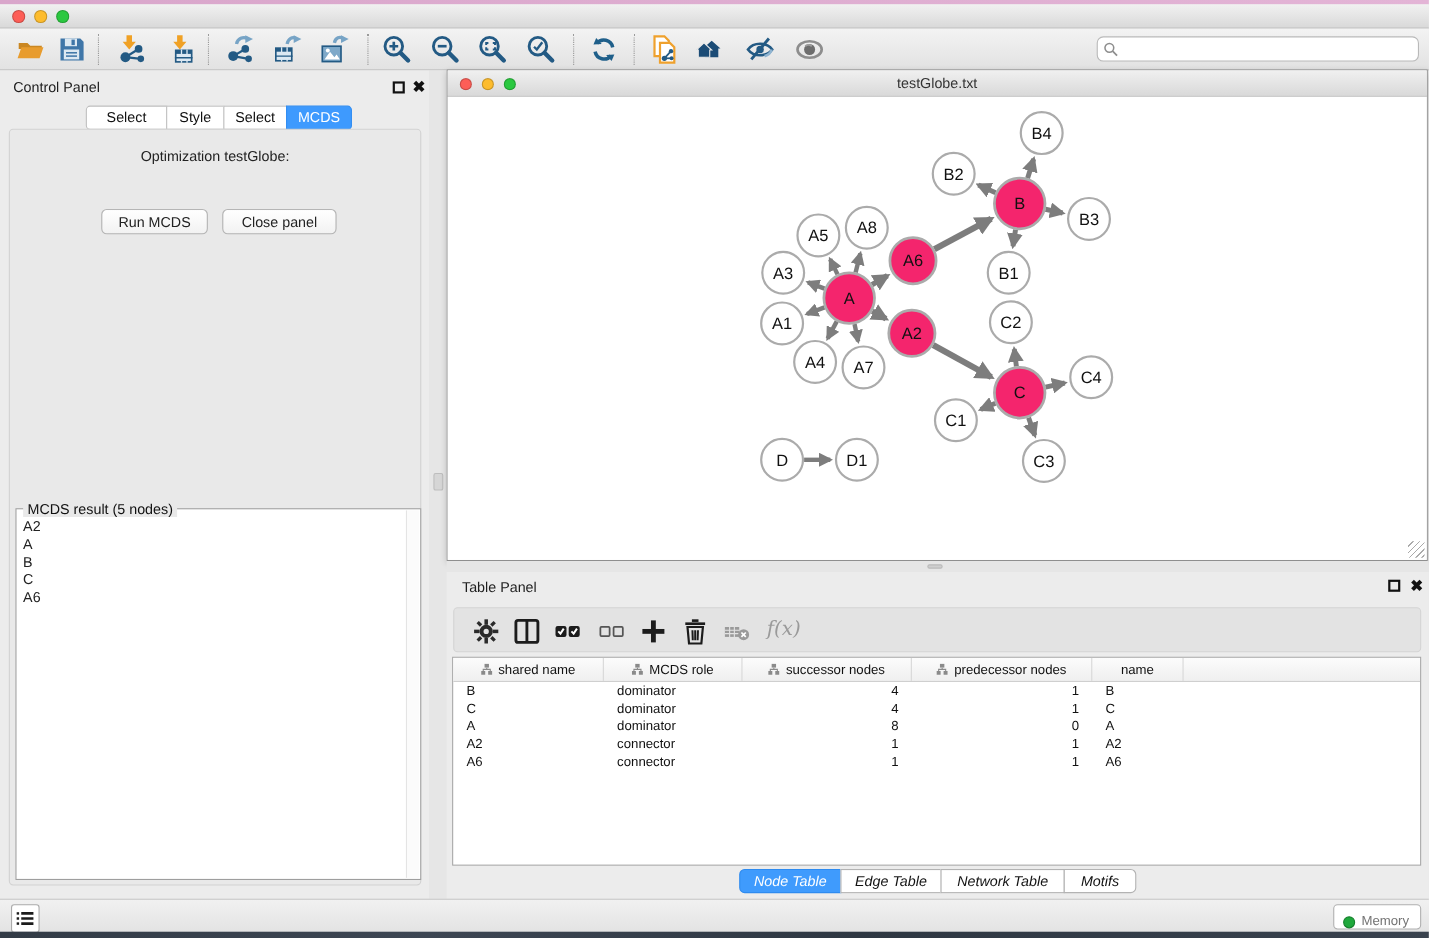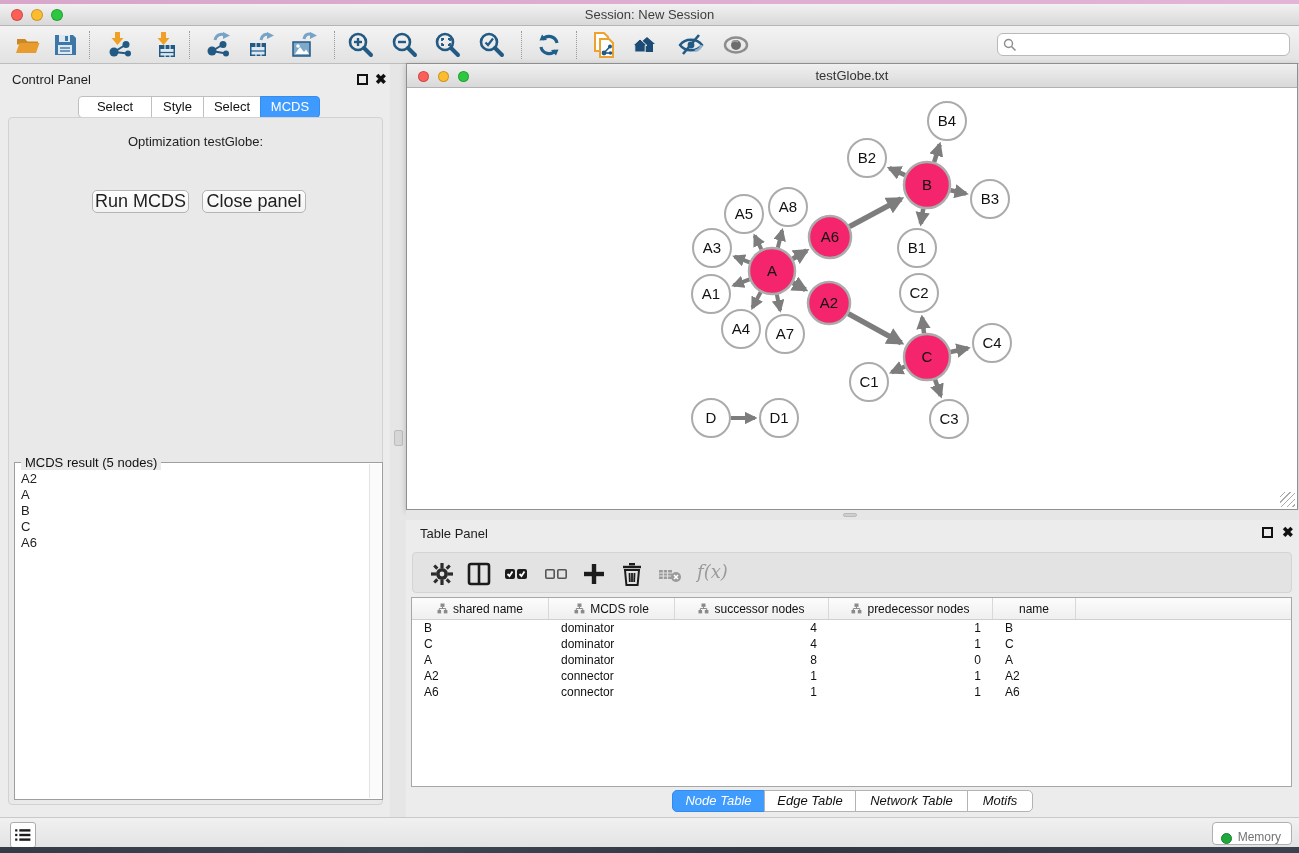--- a/index.html
+++ b/index.html
@@ -49,21 +49,21 @@
   #opt-label { position:absolute; left:8px; top:70px; width:375px; text-align:center; font-size:13px; }
   #criterion-select { position:absolute; left:42px; top:93px; width:314px; height:23px;
     background:#fff; border:1px solid #aeaeae; border-radius:5px; font-size:13px; }
   #criterion-select .val { position:absolute; left:9px; top:3px; }
   #criterion-stepper { position:absolute; right:-1px; top:-1px; width:22px; height:23px;
     border-radius:0 5px 5px 0; background:linear-gradient(#6fb1fc,#3d92fb); }
   .chev { position:absolute; left:6px; width:0; height:0; border-left:5px solid transparent; border-right:5px solid transparent; }
   .chev.up { top:4px; border-bottom:5px solid #fff; }
   .chev.down { bottom:4px; border-top:5px solid #fff; }
   .cp-btn { position:absolute; top:126px; height:23px; background:linear-gradient(#ffffff,#f2f2f2);
-    border:1px solid #b5b5b5; border-radius:5px; font-size:18px; text-align:center; line-height:21px; }
+    border:1px solid #b5b5b5; border-radius:5px; font-size:13px; text-align:center; line-height:21px; }
   #run-btn { left:92px; width:97px; } #closepanel-btn { left:202px; width:104px; }
   #result-box { position:absolute; left:14px; top:398px; width:369px; height:338px;
     border:1px solid #9e9e9e; background:#fff; }
   #result-title { position:absolute; left:6px; top:-8px; background:#e9e9e9; padding:0 4px;
     font-size:13px; color:#111; }
   #result-list { position:absolute; left:0; top:4px; right:14px; bottom:2px; list-style:none;
     padding:4px 0 0 6px; font-size:13px; overflow:hidden; }
   #result-list li { line-height:16px; }
   #result-scroll { position:absolute; right:1px; top:1px; bottom:1px; width:12px;
     background:#fbfbfb; border-left:1px solid #e4e4e4; }
@@ -133,21 +133,20 @@
 </head>
 <body>
 
 <div id="wallpaper-top" class="abs"></div>
 <div id="titlebar" class="abs">
   <div class="tlights">
     <div class="tlight tl-red"></div>
     <div class="tlight tl-yellow"></div>
     <div class="tlight tl-green"></div>
   </div>
-  <div class="title">Session: New Session</div>
 </div>
 
 <div id="toolbar" class="abs">
   <div class="tbicon" style="left:14px">
     <svg viewBox="0 0 28 28">
         <path d="M3 8h8l2.5 2.5H24v3H3z" fill="#ca8722"></path>
         <path d="M2 22 5.5 12h20L22 22z" fill="#e89c2e"></path>
       </svg>
   </div>
   <div class="tbicon" style="left:51px">

